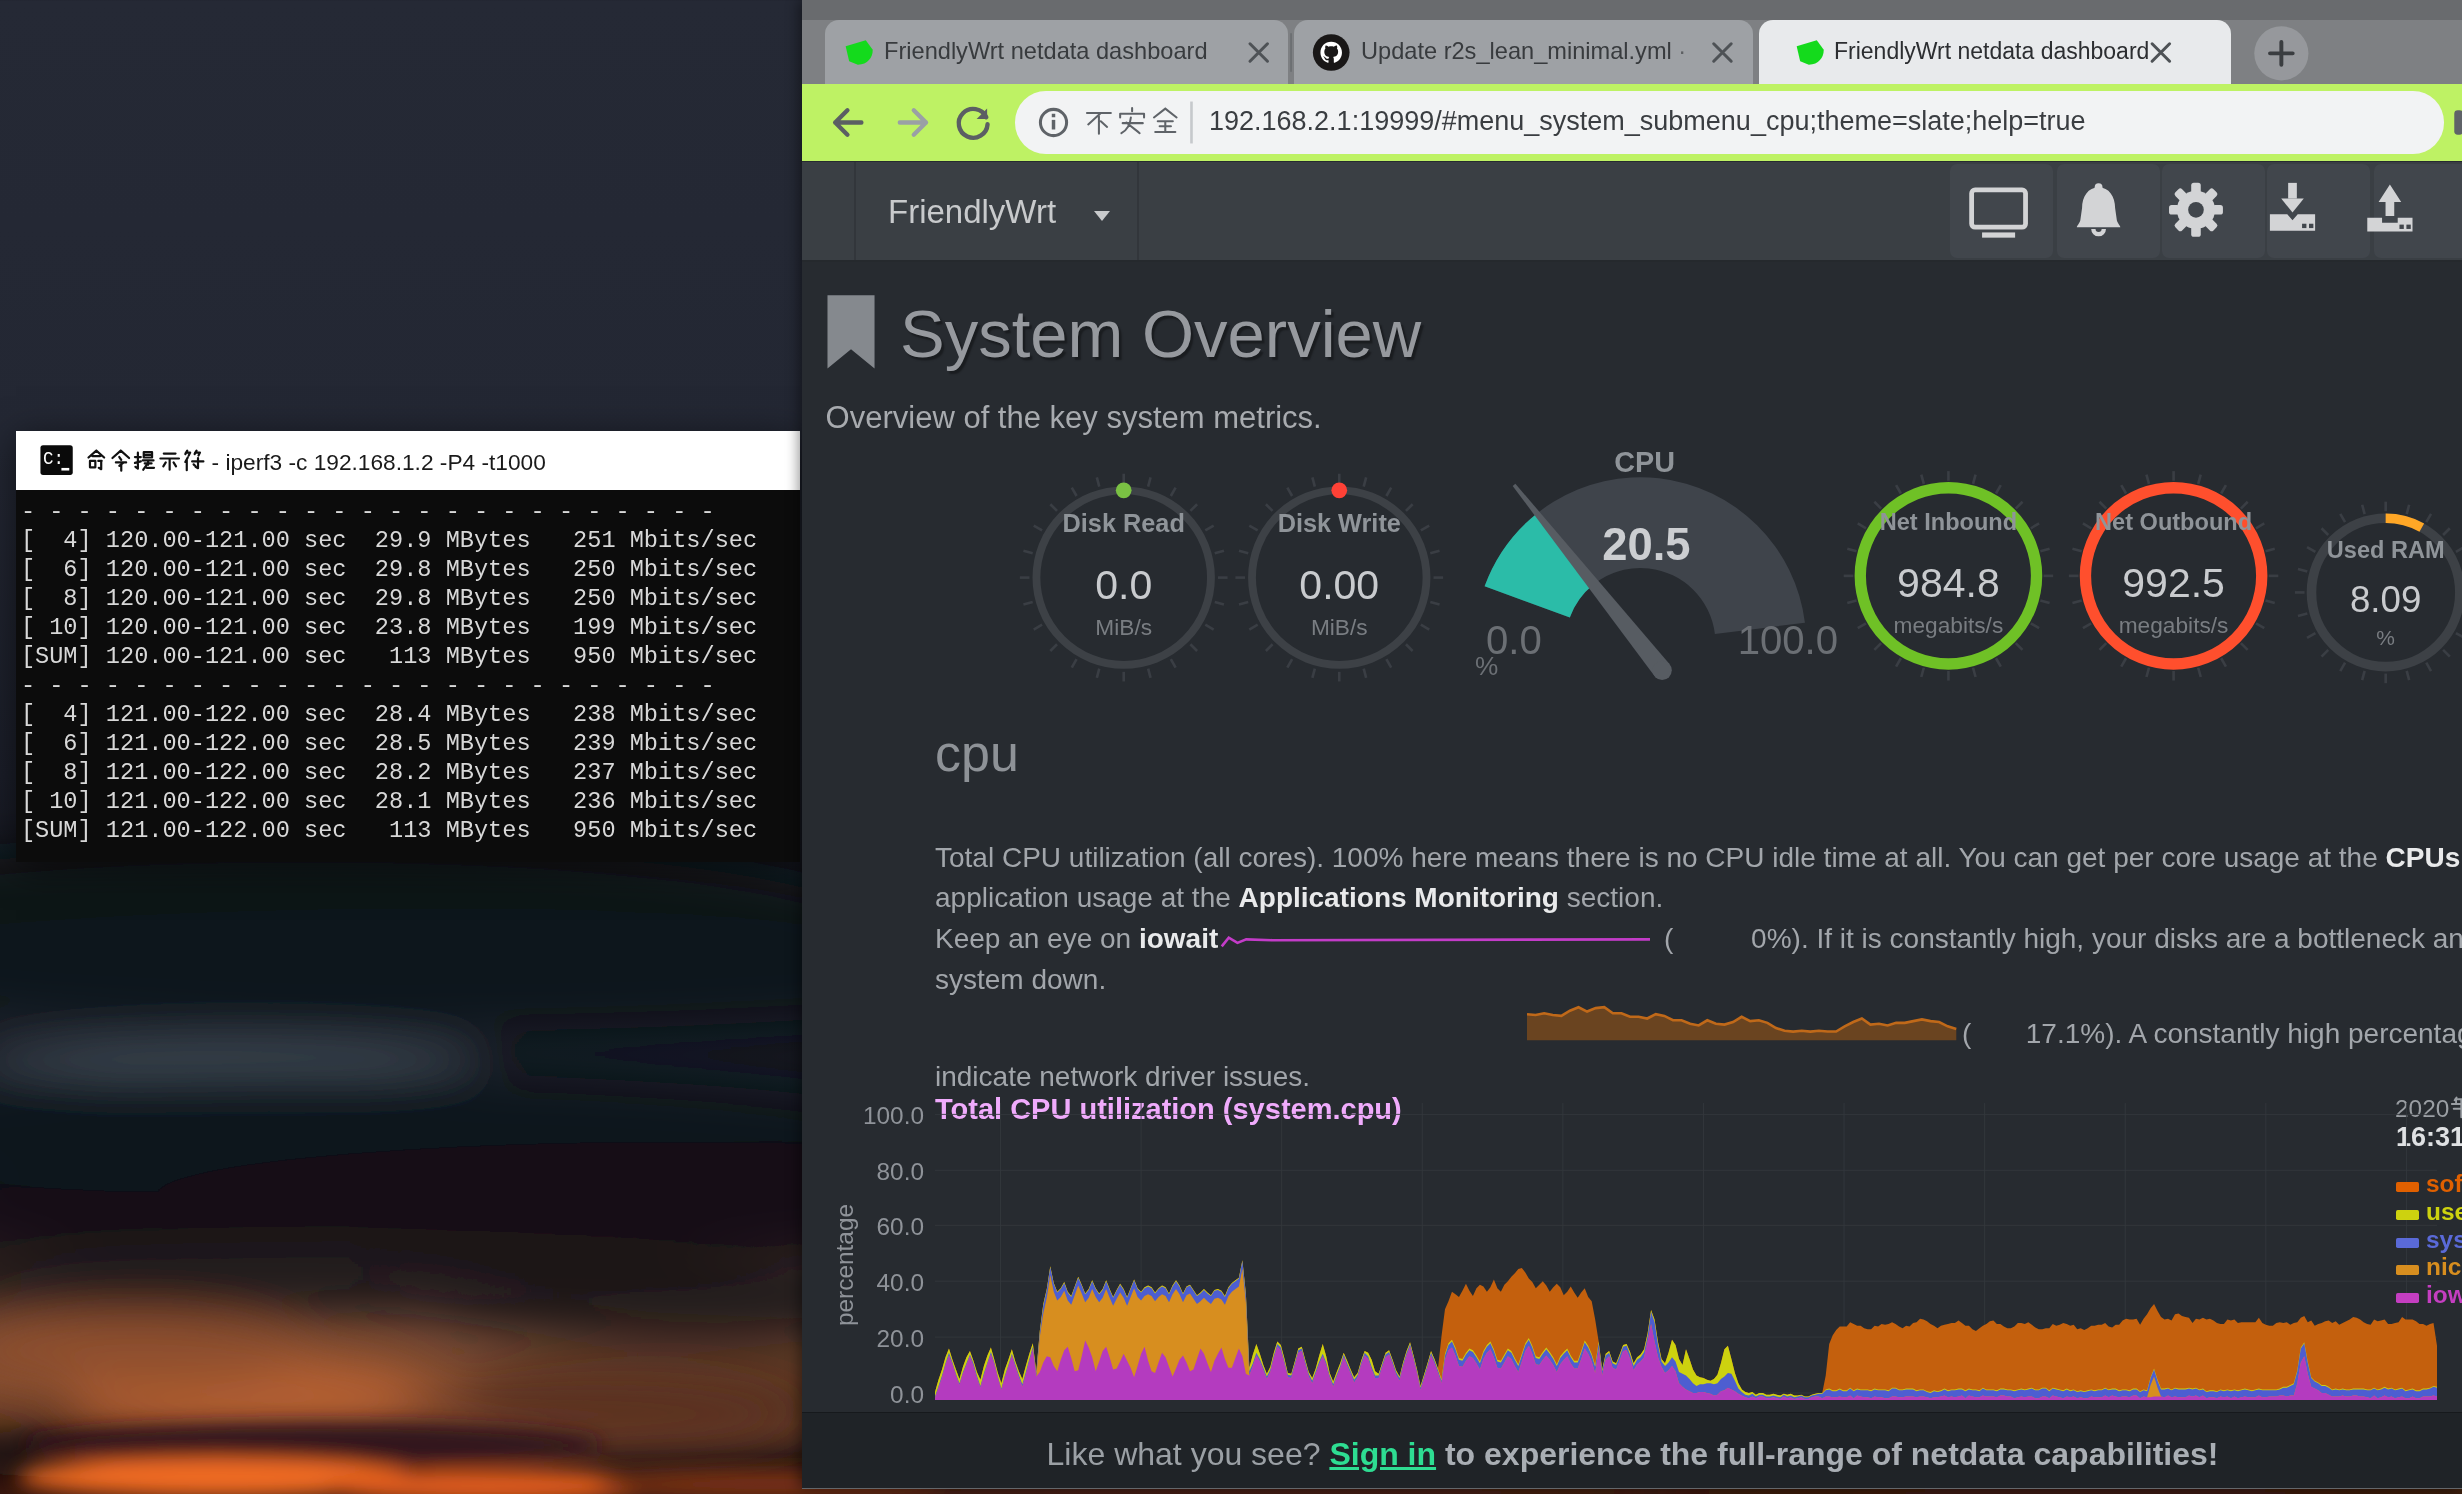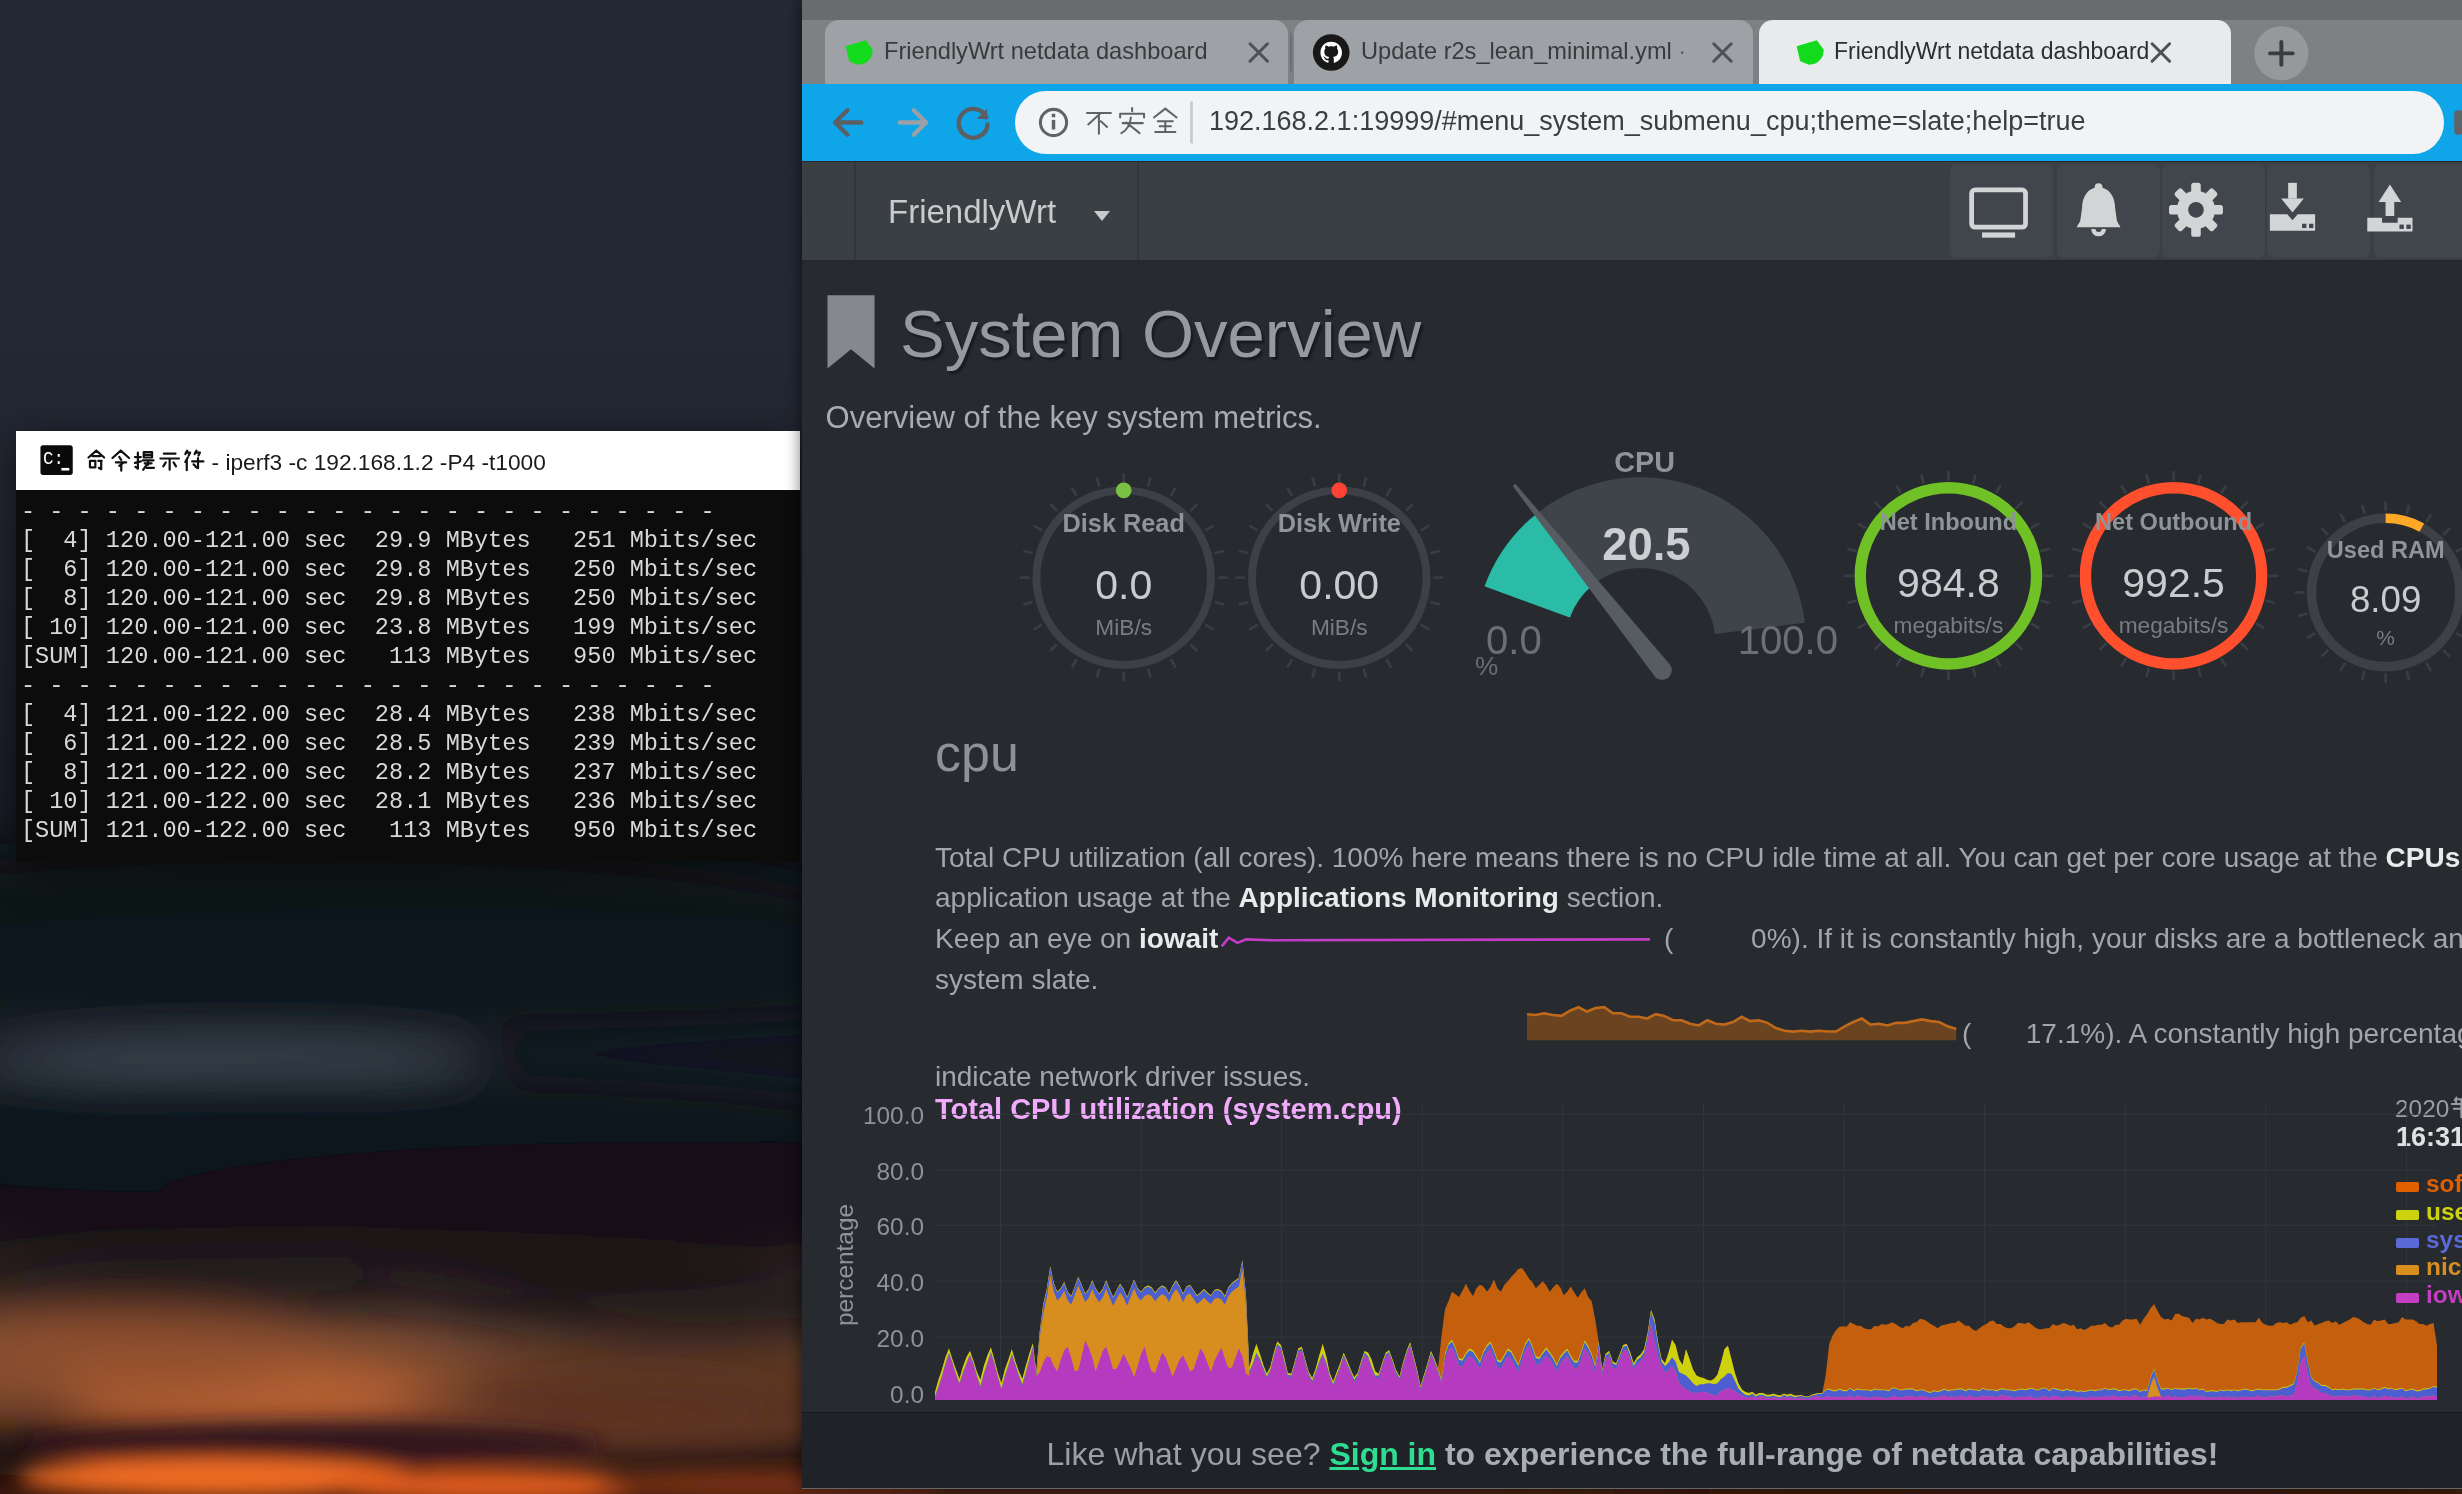--- a/index.html
+++ b/index.html
@@ -6,21 +6,21 @@
 #wall { left:0; top:0; }
 #term { left:15.7px; top:431px; width:784px; height:430px; box-shadow:0 7px 35px rgba(0,0,0,.55); }
 #termbar { position:absolute; left:0; top:0; width:784px; height:59px; background:#fff; }
 #termbody { position:absolute; left:0; top:59px; width:784px; height:372px; background:#0c0c0c; }
 #termbody pre { font-family:"Liberation Mono",monospace; font-size:23.6px; line-height:29px; color:#d8d8d8; margin:7px 0 0 5.2px; }
 #browser { left:802px; top:0; width:1661px; height:1489px; background:#272b30; box-shadow:-4.4px 0 12.2px rgba(0,0,0,.42); border-bottom:1.7px solid #63666a; }
 #tabstrip { position:absolute; left:0; top:0; width:1661px; height:84px; background:#7e8083; }
 #topstrip { position:absolute; left:0; top:0; width:1661px; height:20px; background:#696b6e; }
 .tab { position:absolute; top:20px; height:64px; border-radius:14px 14px 0 0; }
 .tabtitle { position:absolute; top:38px; font-size:23.6px; color:#383b3e; white-space:nowrap; overflow:hidden; }
-#toolbar { position:absolute; left:0; top:84px; width:1661px; height:77px; background:#0ea5e9; }
+#toolbar { position:absolute; left:0; top:84px; width:1661px; height:77px; background:#bef264; }
 #pill { position:absolute; left:213px; top:7px; width:1429px; height:63px; border-radius:31px; background:#f2f3f4; }
 #urltext { position:absolute; left:407px; top:22px; font-size:27px; color:#3a3d41; white-space:nowrap; }
 #content { position:absolute; left:0; top:162px; width:1661px; height:1326px; background:#272b30; overflow:hidden; }
 #navbar { position:absolute; left:0; top:0; width:1661px; height:100px; background:#3a3f44; border-bottom:2.6px solid #25292d; }
 .navsep { position:absolute; top:0; width:1.7px; height:98px; background:#32363b; }
 .navbtn { position:absolute; top:1.7px; height:94px; width:103px; background:#41464c; border-radius:7px; }
 #brand { position:absolute; left:86px; top:31px; font-size:33px; color:#c8cacc; }
 #caret { position:absolute; left:292px; top:49px; width:0; height:0; border-left:8.7px solid transparent; border-right:8.7px solid transparent; border-top:10.5px solid #c8cacc; }
 h1#so { position:absolute; left:98px; top:133px; font-size:67px; font-weight:normal; color:#96999e; text-shadow:2.6px 2.6px 1.7px rgba(0,0,0,.35); letter-spacing:0px; }
 #subtitle { position:absolute; left:23.6px; top:238px; font-size:31px; color:#a8abaf; }
@@ -399,21 +399,21 @@
         <text x="967" y="456" text-anchor="middle" font-size="52" font-weight="bold" fill="#ccced1">20.5</text>
         <text x="815" y="564" text-anchor="middle" font-size="46" fill="#6b6f74">0.0</text>
         <text x="1129" y="564" text-anchor="middle" font-size="46" fill="#6b6f74">100.0</text>
         <text x="784" y="588" text-anchor="middle" font-size="30" fill="#6b6f74">%</text>
     </svg>
     <div id="cpuh">cpu</div>
     <div class="pline" style="top:680px">Total CPU utilization (all cores). 100% here means there is no CPU idle time at all. You can get per core usage at the <b>CPUs</b> section and per</div>
     <div class="pline" style="top:720px">application usage at the <b>Applications Monitoring</b> section.</div>
     <div class="pline" style="top:761px">Keep an eye on <b>iowait</b></div>
     <div class="pline" style="left:862px;top:761px">(&nbsp;&nbsp;&nbsp;&nbsp;&nbsp;&nbsp;&nbsp;&nbsp;&nbsp;&nbsp;0%). If it is constantly high, your disks are a bottleneck and</div>
-    <div class="pline" style="top:802px">system slate.</div>
+    <div class="pline" style="top:802px">system down.</div>
     <div class="pline" style="left:1160px;top:856px">(&nbsp;&nbsp;&nbsp;&nbsp;&nbsp;&nbsp;&nbsp;17.1%). A constantly high percentage</div>
     <div class="pline" style="top:899px">indicate network driver issues.</div>
     <svg width="430" height="23" style="position:absolute;left:418px;top:765px" viewBox="0 0 492 26">
         <path d="M2 22 L10 12 L20 18 L30 14 L60 15 L492 14" fill="none" stroke="#c33cc8" stroke-width="3"></path>
       </svg>
     <svg width="431" height="40" style="position:absolute;left:725px;top:840px" viewBox="0 0 502 46" preserveAspectRatio="none">
         <polygon points="0,44 0,14 10,15 20,13 30,15 40,16 50,10 60,6 70,11 80,7 90,6 100,13 110,13 120,17 130,17 140,19 150,14 160,16 170,21 180,21 190,25 200,27 210,21 220,25 230,26 240,23 250,17 260,22 270,21 280,24 290,30 300,33 310,34 320,33 330,34 340,33 350,34 360,34 370,28 380,23 390,19 400,26 410,25 420,27 430,24 440,24 450,22 460,20 470,22 480,23 490,28 500,31 500,44" fill="#6a4420"></polygon>
         <polyline points="0,14 10,15 20,13 30,15 40,16 50,10 60,6 70,11 80,7 90,6 100,13 110,13 120,17 130,17 140,19 150,14 160,16 170,21 180,21 190,25 200,27 210,21 220,25 230,26 240,23 250,17 260,22 270,21 280,24 290,30 300,33 310,34 320,33 330,34 340,33 350,34 360,34 370,28 380,23 390,19 400,26 410,25 420,27 430,24 440,24 450,22 460,20 470,22 480,23 490,28 500,31" fill="none" stroke="#c06919" stroke-width="3"></polyline>
       </svg>
     <div id="charttitle">Total CPU utilization (system.cpu)</div>

